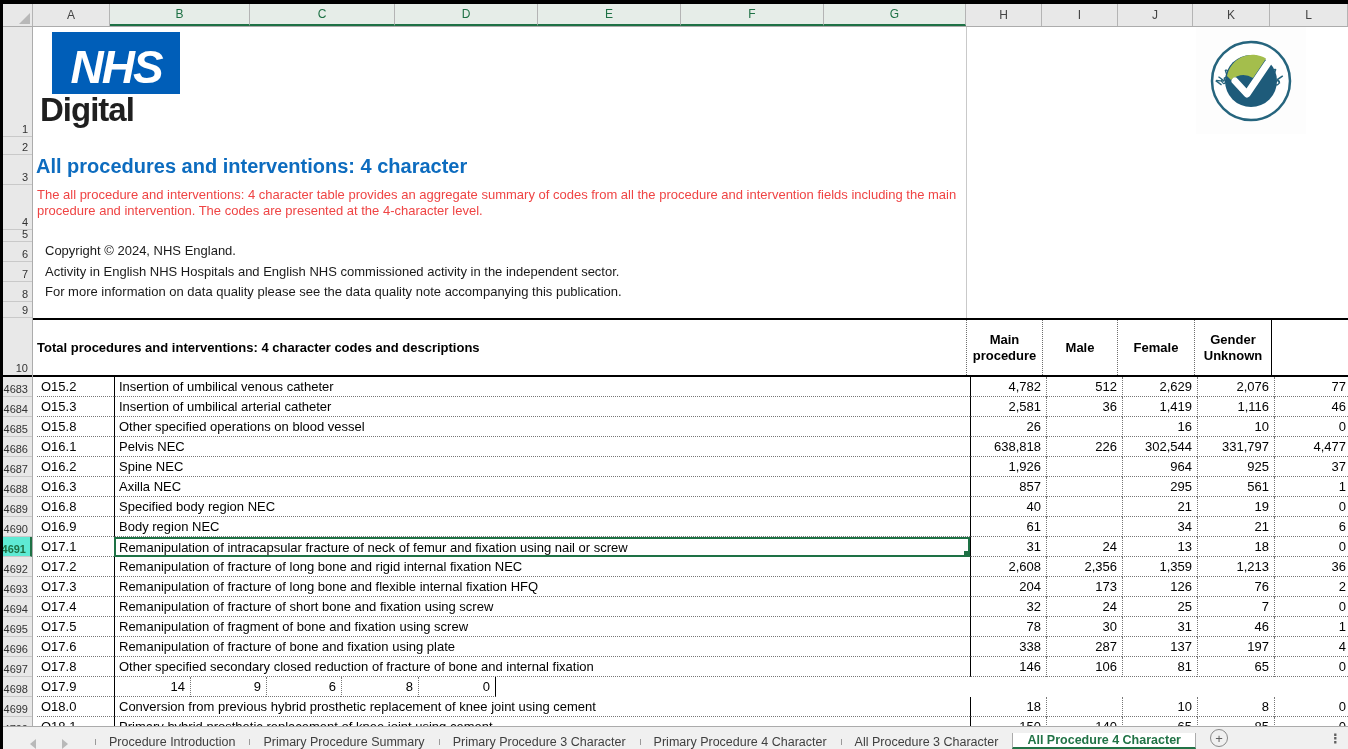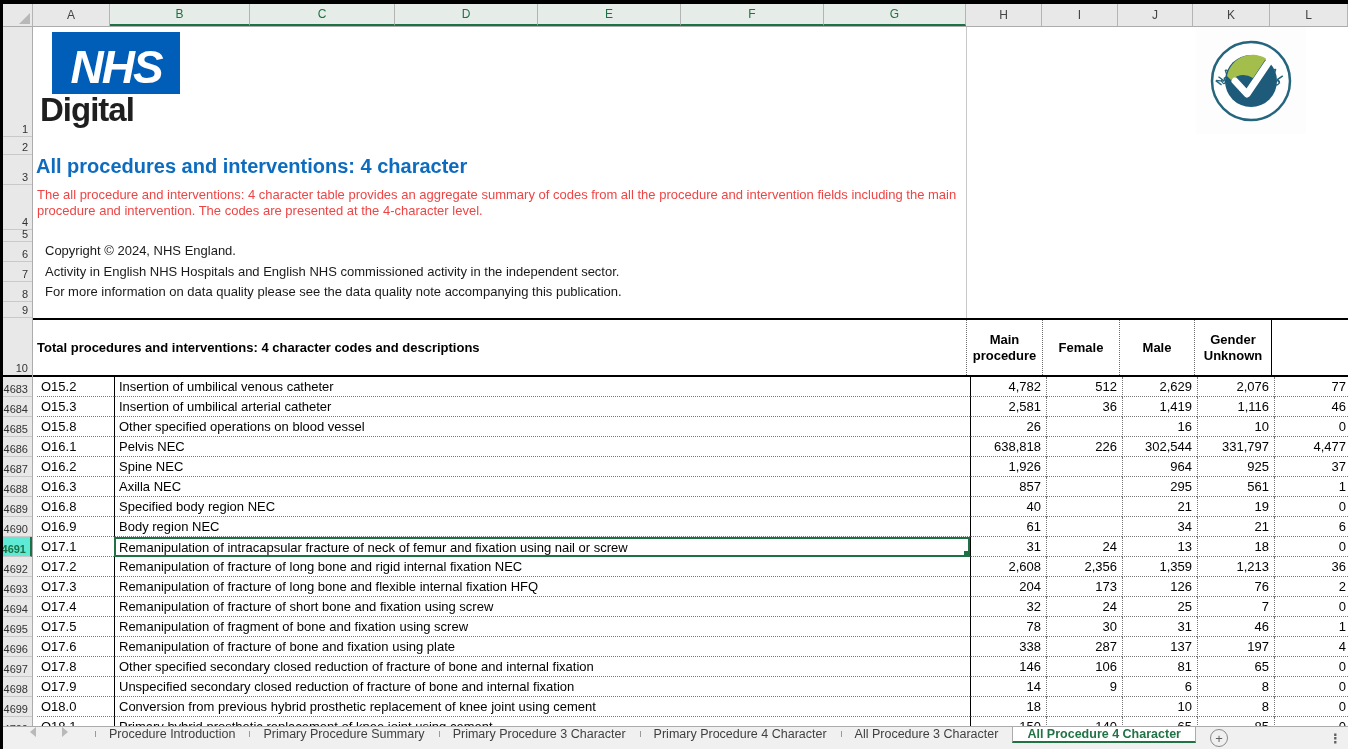--- a/index.html
+++ b/index.html
@@ -62,21 +62,21 @@
   .c-desc{width:856px;border-left:1px solid #000;padding-left:4px;position:relative;}
   .c-val{justify-content:flex-end;padding-right:5px;border-left:1px dotted #777;}
   .c-val.first{border-left:1px solid #000;}
   .c-val.last{border-right:1.5px solid #000;}
   .c-desc.selected{border:2px solid #1e7145;border-bottom:2px solid #1e7145;padding-left:3px;}
   .c-desc.selected .handle{position:absolute;right:-2px;bottom:-2px;width:5px;height:5px;
                            background:#1e7145;border:1px solid #fff;}
 
   
   #tabbar{position:absolute;left:0;top:722px;width:1345px;height:23px;background:#f0f0f0;
-          border-top:1px solid #ababab;box-sizing:border-box;display:flex;align-items:flex-start;}
+          border-top:1px solid #ababab;box-sizing:border-box;display:flex;align-items:flex-end;}
   #navarrows{width:92px;display:flex;align-items:center;justify-content:center;gap:26px;}
   .navtri{width:0;height:0;border-top:5px solid transparent;border-bottom:5px solid transparent;}
   .navtri.left{border-right:6px solid #b9b9b9;}
   .navtri.right{border-left:6px solid #b9b9b9;}
   .tab{display:flex;align-items:center;padding:0 14px;font-size:12.5px;color:#3f3f3f;
        position:relative;cursor:default;}
   .tab:before{content:"";position:absolute;left:0;top:4px;bottom:4px;width:1px;background:#9a9a9a;}
   .tab.active{background:#fff;color:#217346;font-weight:700;border-bottom:2px solid #217346;
               border-left:1px solid #ababab;border-right:1px solid #ababab;}
   .tab.active:before{display:none;}
@@ -170,22 +170,22 @@
     <div id="title">All procedures and interventions: 4 character</div>
     <div id="desc">The all procedure and interventions: 4 character table provides an aggregate summary of codes from all the procedure and intervention fields including the main procedure and intervention. The codes are presented at the 4-character level.</div>
     <div id="copyright" class="noteline">Copyright © 2024, NHS England.</div>
     <div id="activity" class="noteline">Activity in English NHS Hospitals and English NHS commissioned activity in the independent sector.</div>
     <div id="quality" class="noteline">For more information on data quality please see the data quality note accompanying this publication.</div>
 
     <div id="band">
       <div id="band-label">Total procedures and interventions: 4 character codes and descriptions</div>
 
         <div class="band-col" style="width: 76px;">Main procedure</div>
+        <div class="band-col" style="width: 75px;">Male</div>
         <div class="band-col" style="width: 77px;">Female</div>
-        <div class="band-col" style="width: 75px;">Male</div>
         <div class="band-col last" style="width: 78px;">Gender Unknown</div>
       </div>
 
     <div id="rows">
         <div class="drow">
           <div class="cell c-code">O15.2</div>
           <div class="cell c-desc">Insertion of umbilical venous catheter</div>
           <div class="cell c-val first" style="width: 76px;">4,782</div>
           <div class="cell c-val" style="width: 76px;">512</div>
           <div class="cell c-val" style="width: 75px;">2,629</div>
@@ -313,21 +313,20 @@
           <div class="cell c-code">O17.8</div>
           <div class="cell c-desc">Other specified secondary closed reduction of fracture of bone and internal fixation</div>
           <div class="cell c-val first" style="width: 76px;">146</div>
           <div class="cell c-val" style="width: 76px;">106</div>
           <div class="cell c-val" style="width: 75px;">81</div>
           <div class="cell c-val" style="width: 77px;">65</div>
           <div class="cell c-val last" style="width: 78px;">0</div>
         </div>
         <div class="drow">
           <div class="cell c-code">O17.9</div>
-          <div class="cell c-desc">Unspecified secondary closed reduction of fracture of bone and internal fixation</div>
           <div class="cell c-val first" style="width: 76px;">14</div>
           <div class="cell c-val" style="width: 76px;">9</div>
           <div class="cell c-val" style="width: 75px;">6</div>
           <div class="cell c-val" style="width: 77px;">8</div>
           <div class="cell c-val last" style="width: 78px;">0</div>
         </div>
         <div class="drow">
           <div class="cell c-code">O18.0</div>
           <div class="cell c-desc">Conversion from previous hybrid prosthetic replacement of knee joint using cement</div>
           <div class="cell c-val first" style="width: 76px;">18</div>

